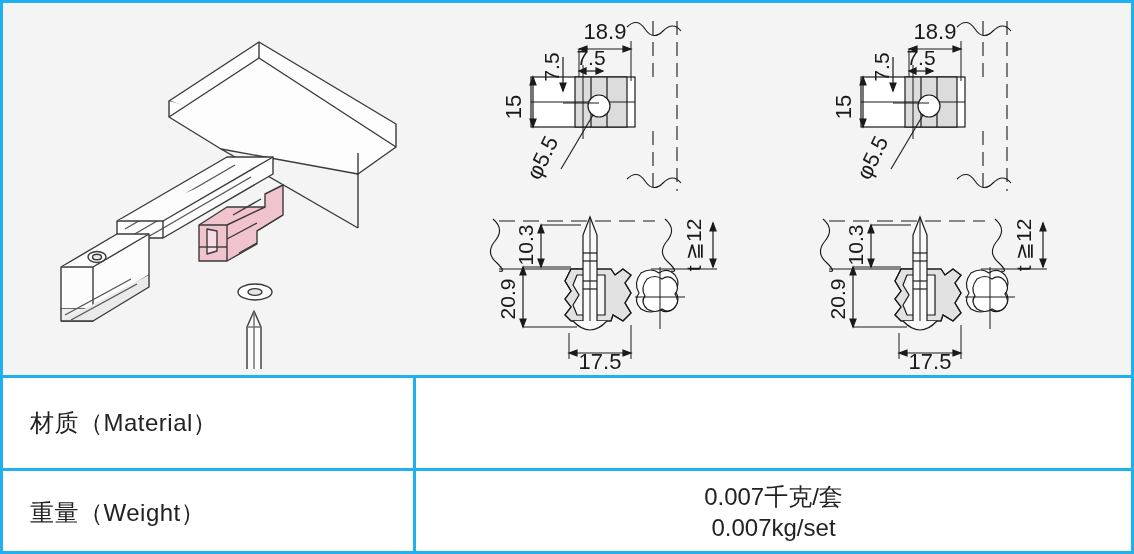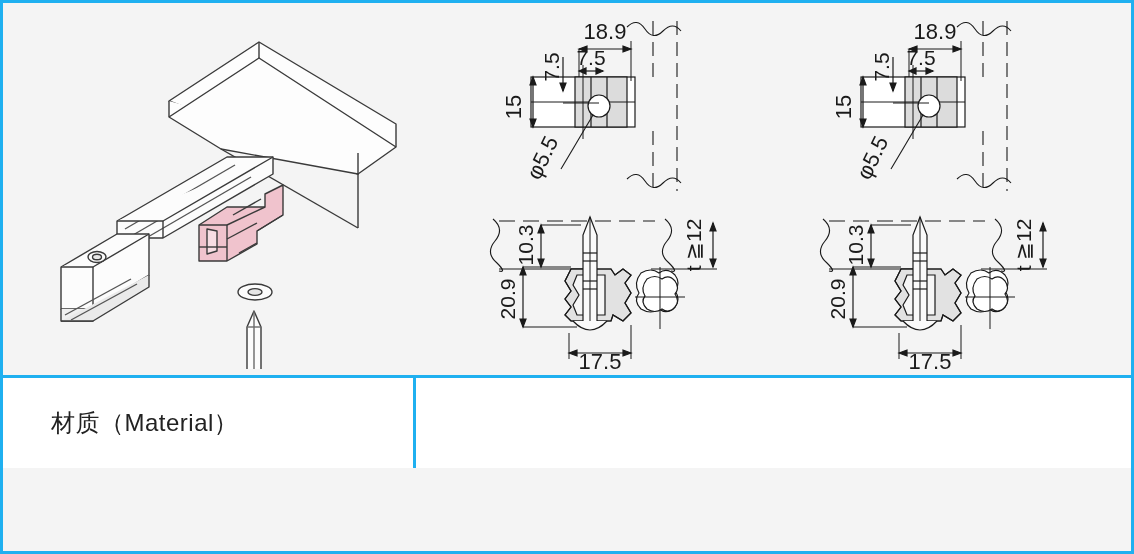--- a/index.html
+++ b/index.html
@@ -26,21 +26,21 @@
     position:absolute;left:0;width:1128px;
     display:flex;background:#ffffff;
     box-sizing:border-box;
     border-top:3px solid #1fb0f0;
   }
   #row-material{top:0;height:93px;}
   #row-weight{top:93px;height:86px;border-bottom:0;}
   .cell-label{
     width:413px;box-sizing:border-box;
     display:flex;align-items:center;
-    padding-left:48px;
+    padding-left:27px;
     border-right:3px solid #1fb0f0;
     font-size:24px;color:#222;
     letter-spacing:.5px;
   }
   .cell-value{
     flex:1;box-sizing:border-box;
     display:flex;flex-direction:column;
     align-items:center;justify-content:center;
     font-size:25px;color:#222;
   }
@@ -337,16 +337,23 @@
     </svg>
 
   </div>
 
   <div id="spec-table">
 
     <div class="spec-row" id="row-material">
       <div class="cell-label">材质（Material）</div>
     </div>
 
+    <div class="spec-row" id="row-weight">
+      <div class="cell-label">重量（Weight）</div>
+      <div class="cell-value">
+        <span class="vline" id="weight-value-1">0.007千克/套</span>
+        <span class="vline" id="weight-value-2">0.007kg/set</span>
+      </div>
+    </div>
 
   </div>
 
 </div>
 
 </body></html>

